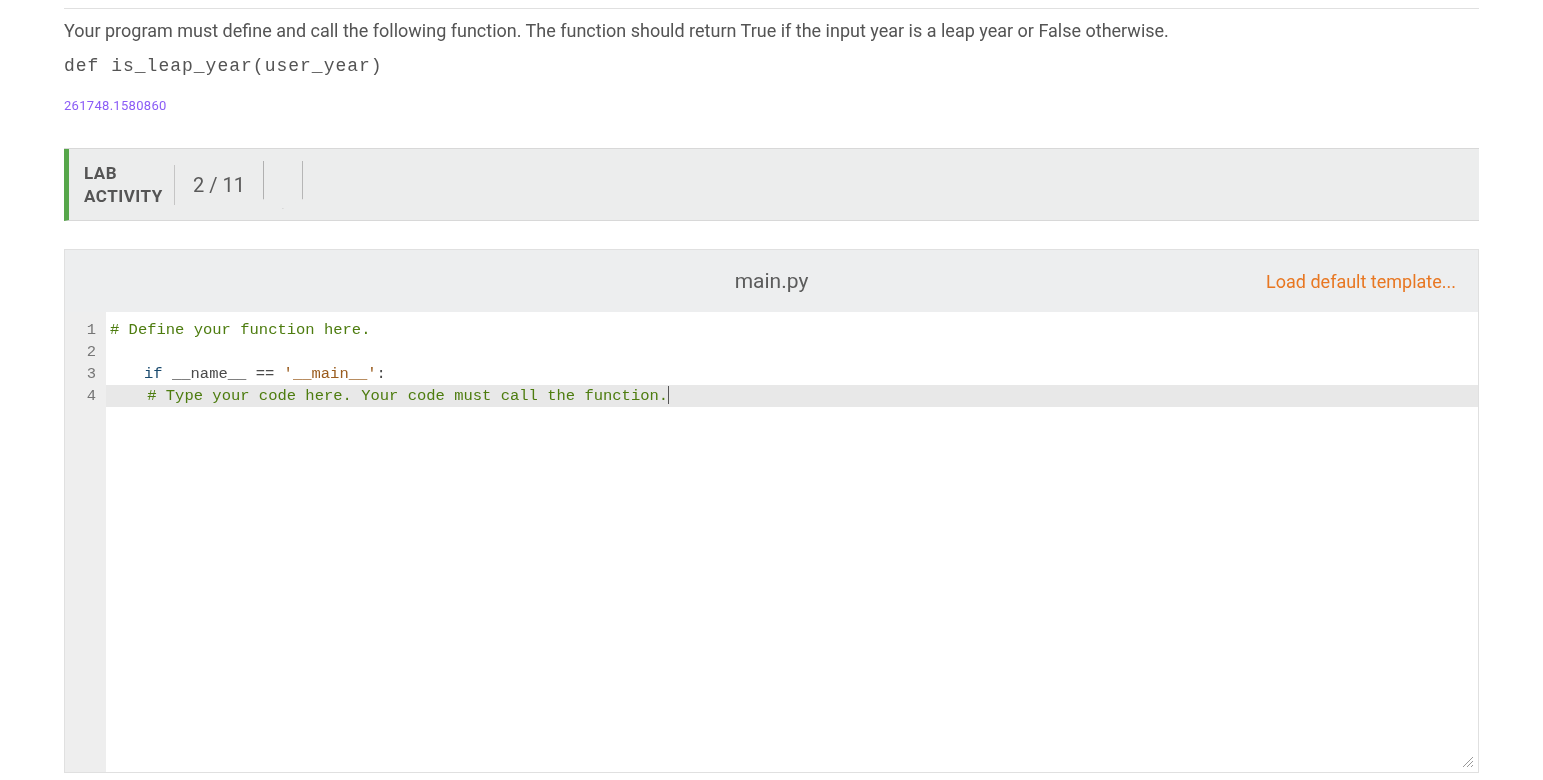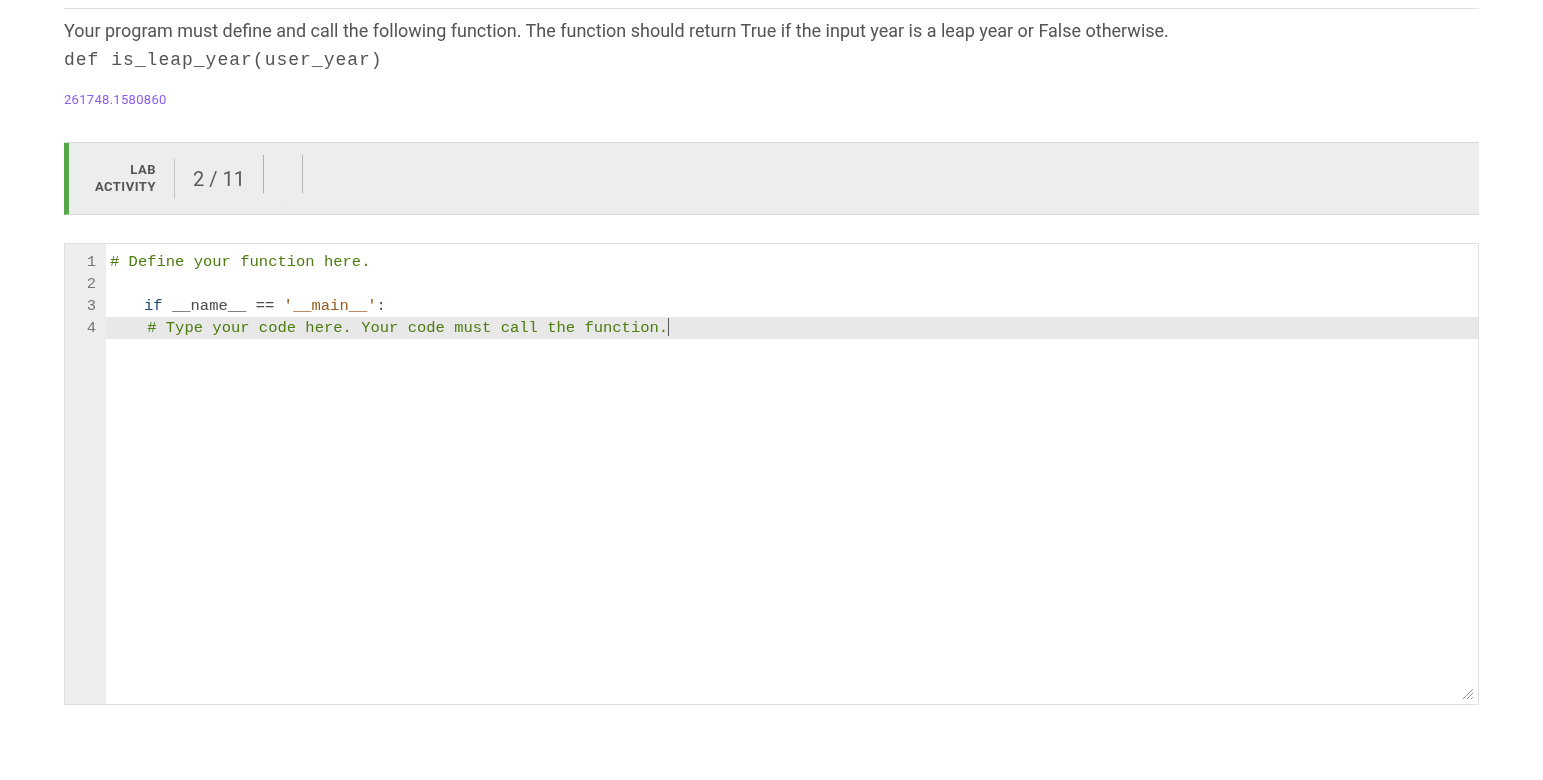--- a/index.html
+++ b/index.html
@@ -22,21 +22,21 @@
       line-height: 1.5;
       padding-top: 8px;
       border-top: 1px solid #e0e0e0;
       margin-top: 0;
     }
     .code-line {
       font-family: "Courier New", Courier, monospace;
       font-size: 18px;
       color: #545454;
       letter-spacing: 1px;
-      margin-top: 6px;
+      margin-top: 12px;
     }
     .serial {
       font-size: 13px;
       color: #8b5cf6;
       margin-top: 22px;
       letter-spacing: 0.3px;
     }
     .lab-box {
       margin-top: 35px;
       border-top: 1px solid #d8d8d8;
@@ -44,28 +44,27 @@
     .lab-header {
       display: flex;
       align-items: center;
       background: #eceded;
       border-left: 5px solid #56a64a;
       border-bottom: 1px solid #d8d8d8;
       height: 72px;
       padding-right: 10px;
     }
     .lab-activity-label {
-      font-size: 13px;
+      font-size: 17px;
       font-weight: 700;
       color: #555;
       letter-spacing: 0.5px;
       line-height: 1.3;
       padding: 0 18px 0 15px;
       width: 105px;
-      text-align: right;
     }
     .lab-divider {
       width: 1px;
       height: 40px;
       background: #c5c5c5;
       margin-right: 18px;
     }
     .lab-title {
       font-size: 20px;
       color: #5a5a5a;
@@ -187,20 +186,24 @@
         <span>LAB</span><br><span>ACTIVITY</span>
       </div>
       <div class="lab-divider"></div>
       <div class="lab-score">2 / 11</div>
       <div class="bookmark-icon">
         <div class="bookmark-shape"></div>
       </div>
     </div>
 
     <div class="editor-container">
+      <div class="editor-header">
+        <div class="filename">main.py</div>
+        <div class="load-template">Load default template...</div>
+      </div>
       <div class="code-editor">
         <div class="gutter">
           <div class="gutter-line">1</div>
           <div class="gutter-line">2</div>
           <div class="gutter-line">3</div>
           <div class="gutter-line">4</div>
         </div>
         <div class="code-lines">
           <div class="code-row"><span class="comment"># Define your function here.</span></div>
           <div class="code-row"></div>

